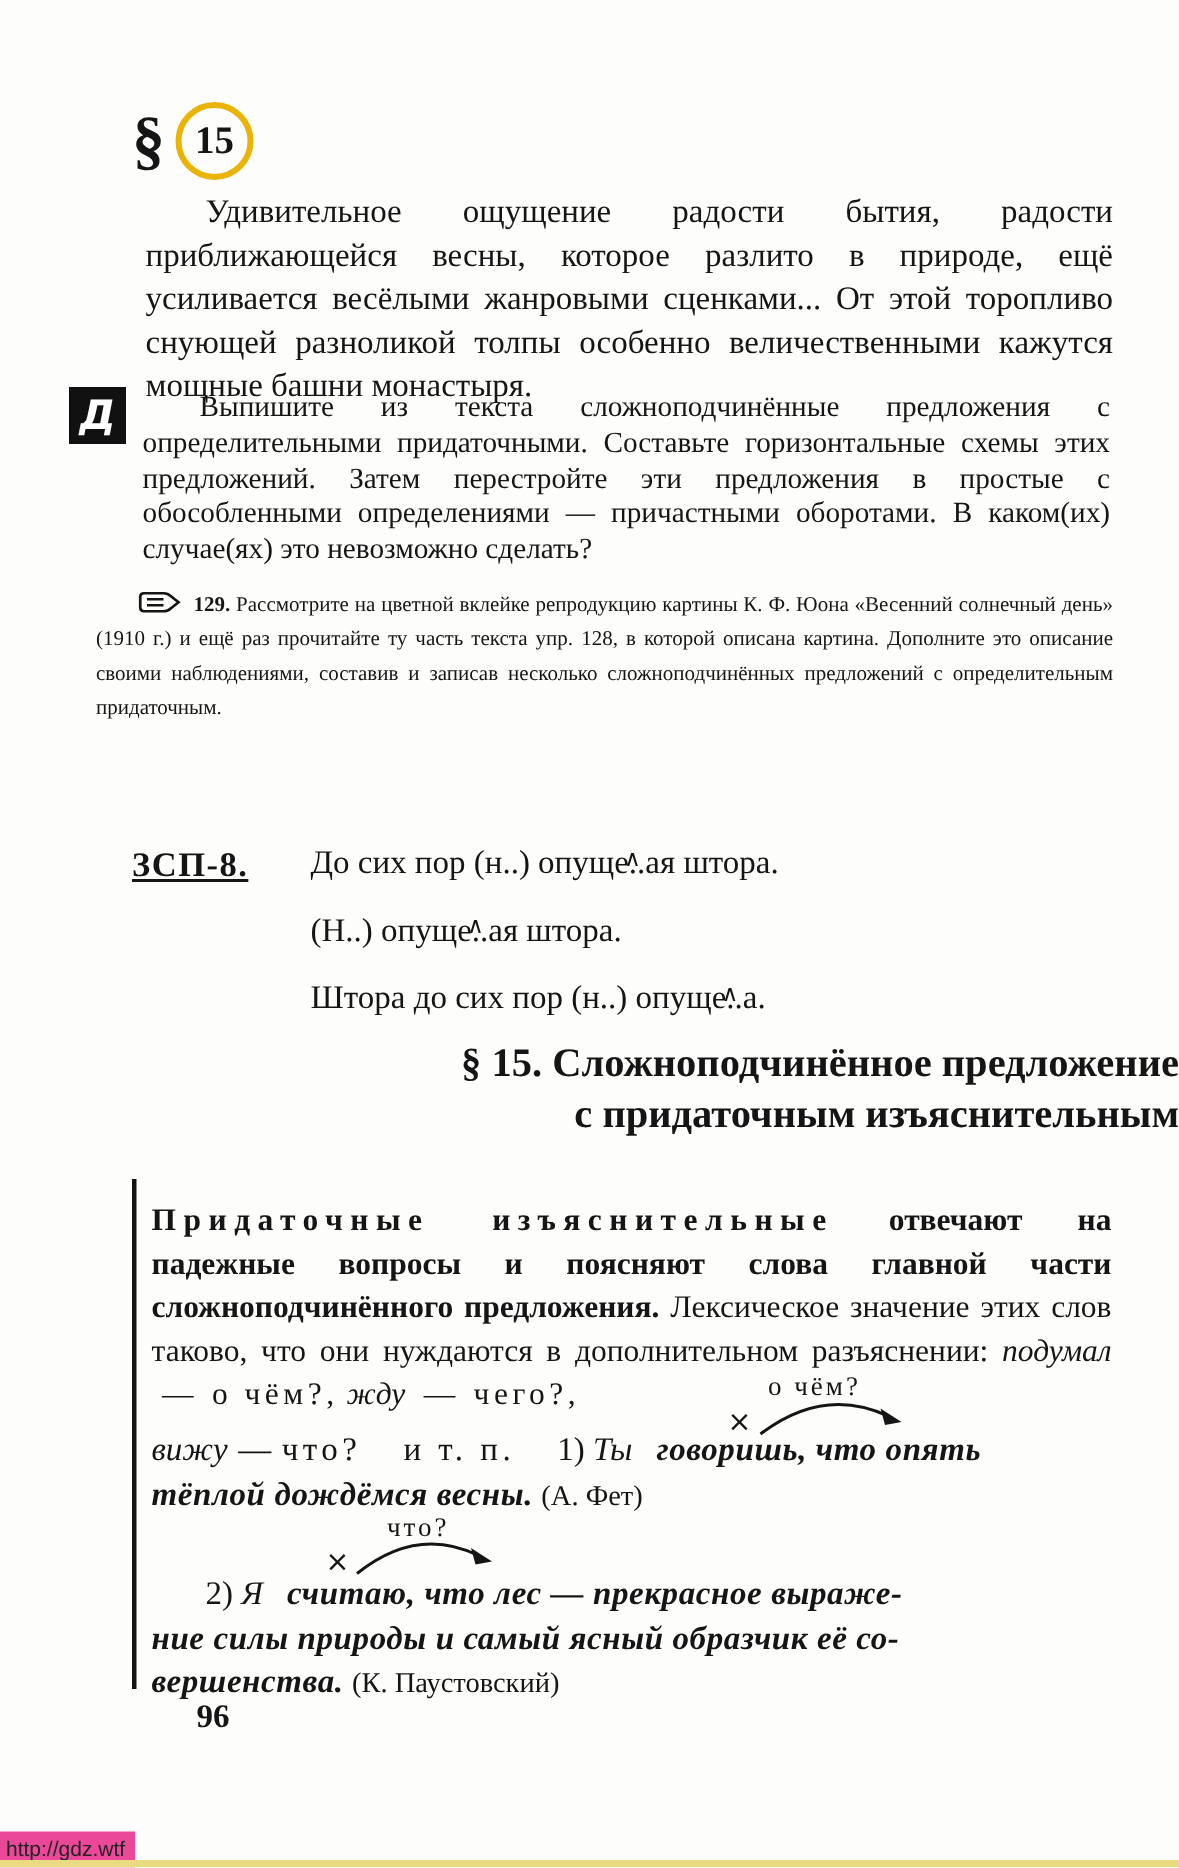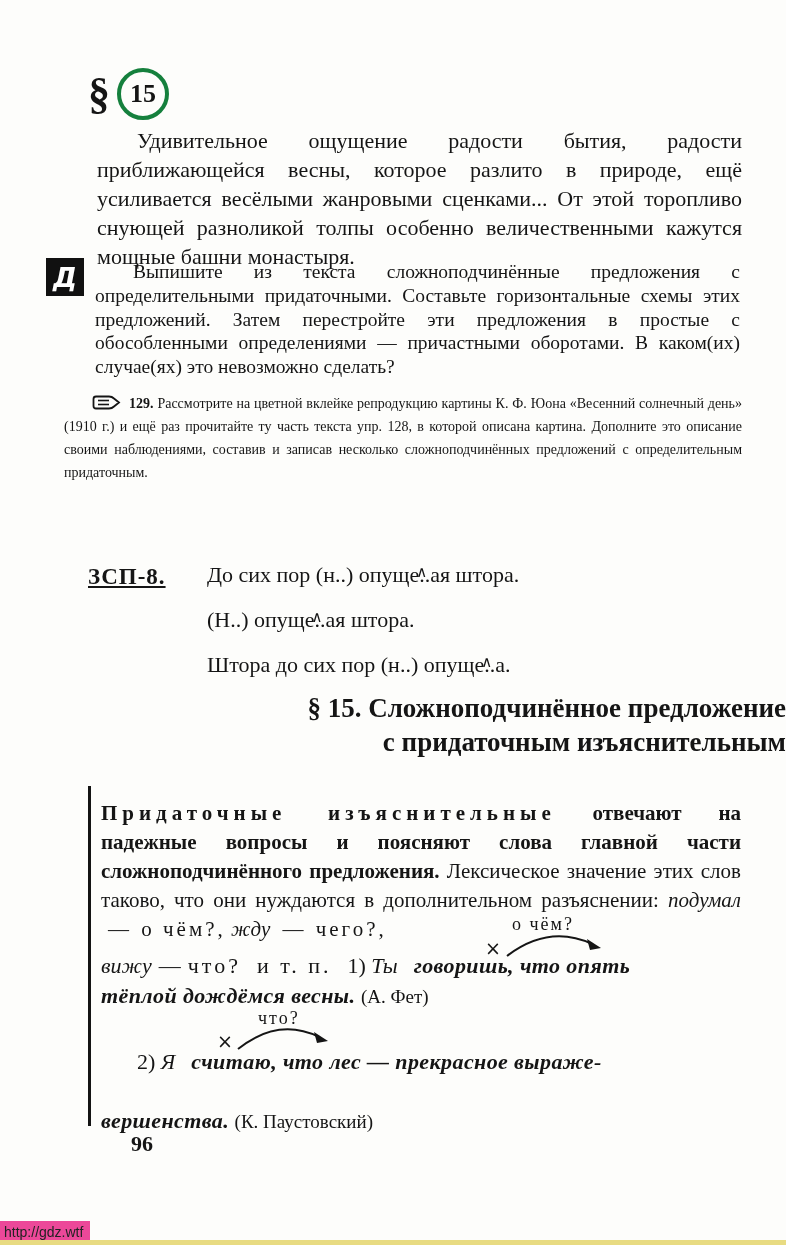--- a/index.html
+++ b/index.html
@@ -3,21 +3,21 @@
 <meta charset="utf-8">
 <style>
   html,body{margin:0;padding:0;background:#ffffff;}
   .page{
     position:relative;width:786px;height:1245px;background:#fdfdfb;
     font-family:"Liberation Serif",serif;color:#151515;overflow:hidden;
   }
   
   .sec-mark{position:absolute;top:68px;left:88px;display:flex;align-items:center;gap:7px;}
   .sec-sym{font-size:44px;font-weight:700;line-height:1;}
-  .sec-circle{width:44px;height:44px;border:4px solid #15803d;border-radius:50%;
+  .sec-circle{width:44px;height:44px;border:4px solid #eab308;border-radius:50%;
     display:flex;align-items:center;justify-content:center;font-size:26px;font-weight:700;}
   
   .intro{position:absolute;top:126px;left:97px;width:645px;margin:0;
     font-size:22px;line-height:29px;text-align:justify;text-indent:40px;}
   
   .task-icon{position:absolute;top:258px;left:46px;width:38px;height:38px;background:#111;
     color:#fff;display:flex;align-items:center;justify-content:center;
     font-family:"DejaVu Sans",sans-serif;font-weight:700;font-style:italic;font-size:27px;line-height:1;}
   .task-text{position:absolute;top:260px;left:95px;width:645px;margin:0;
     font-size:19.5px;line-height:23.8px;text-align:justify;text-indent:38px;}
@@ -41,21 +41,21 @@
   
   .rule{position:absolute;top:783px;left:88px;width:660px;height:355px;}
   .rule-bar{position:absolute;left:0;top:3px;width:3px;height:340px;background:#141414;}
   .rule-p1{margin:16px 0 0 13px;width:640px;font-size:21px;line-height:29px;text-align:justify;}
   .spread{letter-spacing:5px;font-weight:700;}
   .sp{letter-spacing:3px;}
   .bi{font-weight:700;font-style:italic;letter-spacing:0.4px;}
   .author{font-size:19px;}
   .dashpad{padding:0 7px;}
   .gap{margin-left:16px;}
-  .gap-sm{margin-left:16px;text-align:center;}
+  .gap-sm{margin-left:28px;text-align:center;}
   .ex-line{position:absolute;left:13px;white-space:nowrap;font-size:22px;}
   #ex1-l1{top:170px;}
   #ex1-l2{top:200px;}
   #ex2-l1{top:266px;padding-left:36px;}
   #ex2-l2{top:296px;}
   #ex2-l3{top:325px;}
   .overlay-label{position:absolute;font-size:18px;letter-spacing:2px;white-space:nowrap;}
   #lab1{left:424px;top:131px;text-align:right;}
   #lab2{left:170px;top:225px;}
   .cross{position:absolute;font-size:19px;font-family:"DejaVu Sans",sans-serif;}
@@ -123,20 +123,21 @@
     <div class="ex-line" id="ex1-l2"><b class="bi">тёплой дождёмся весны.</b> <span class="author">(А. Фет)</span></div>
 
     <span class="overlay-label" id="lab2">что?</span>
     <span class="cross" id="cross2">×</span>
     <svg class="arc" id="arc2" width="96" height="30" viewBox="0 0 96 30">
         <path d="M3,27 Q43,-5 84,15" fill="none" stroke="#151515" stroke-width="2"></path>
         <polygon points="93,19 79,10 82,21" fill="#151515"></polygon>
       </svg>
 
     <div class="ex-line" id="ex2-l1"><span>2)</span> <i>Я</i><b class="bi gap">считаю, что лес — прекрасное выраже-</b></div>
+    <div class="ex-line" id="ex2-l2"><b class="bi">ние силы природы и самый ясный образчик её со-</b></div>
     <div class="ex-line" id="ex2-l3"><b class="bi">вершенства.</b> <span class="author">(К. Паустовский)</span></div>
   </div>
 
   <div class="pagenum">96</div>
   <div class="watermark">http://gdz.wtf</div>
   <div class="bottom-strip"></div>
 
 </div>
 
 </body></html>

